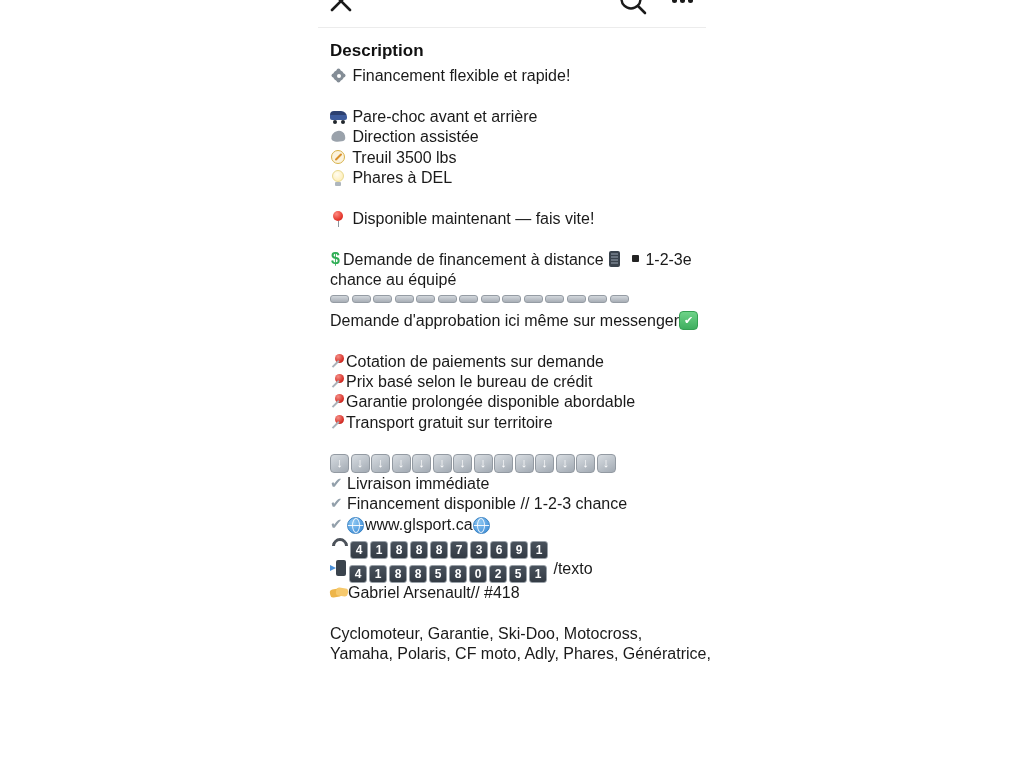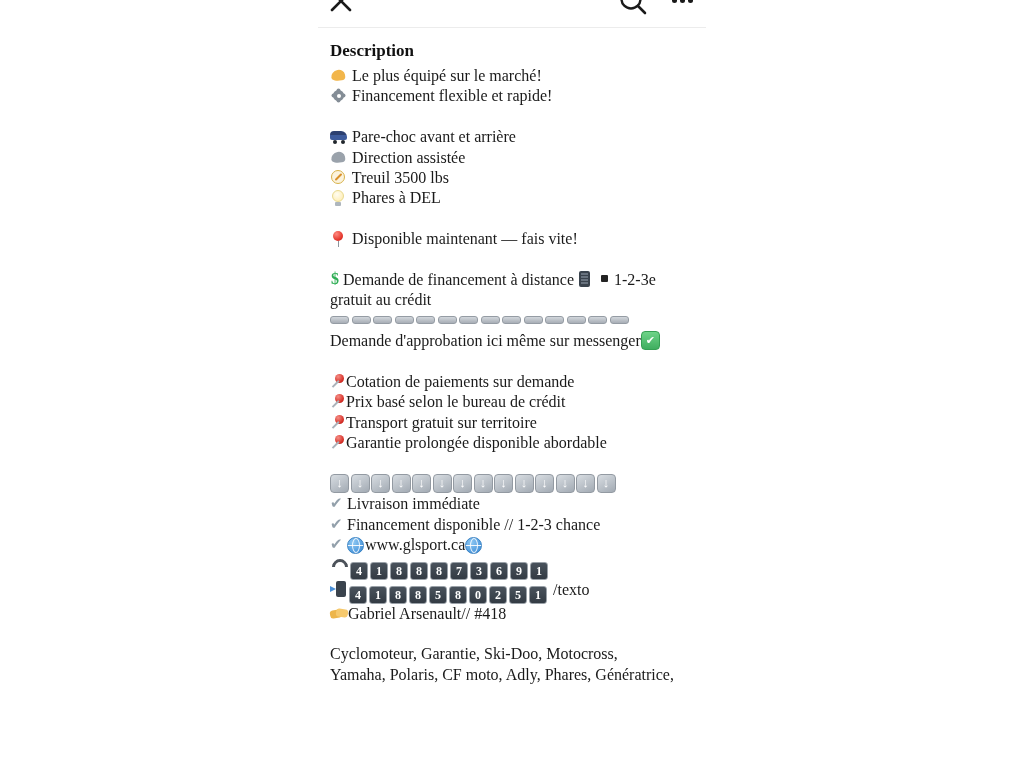--- a/index.html
+++ b/index.html
@@ -7,21 +7,21 @@
   .phone{position:relative;width:388px;margin-left:318px;color:#1a1a1a;}
   
   .topbar{position:relative;height:27px;overflow:hidden;border-bottom:1px solid #ececec;}
   .icon-btn{position:absolute;background:none;border:none;padding:0;margin:0;cursor:pointer;}
   .icon-btn svg{display:block;}
   .btn-close{left:10px;top:-12px;}
   .btn-search{left:300px;top:-14px;}
   .btn-more{left:354px;top:-2px;display:flex;gap:3px;}
   .dot{width:5px;height:5px;border-radius:50%;background:#1a1a1a;display:inline-block;}
   
-  main{padding:13px 10px 8px 12px;font-family:Liberation Serif, serif;}
+  main{padding:13px 10px 8px 12px;}
   h2{margin:0 0 5px 0;font-size:17px;line-height:20px;font-weight:700;color:#111;}
   .body{font-size:16px;line-height:20.4px;}
   .line{min-height:20.4px;white-space:pre;}
   
   .em{display:inline-block;position:relative;width:18px;height:17px;vertical-align:-3px;}
   .em-fire{width:16px;}
   .em-fire::before{content:"";position:absolute;left:2px;top:2px;width:12px;height:12px;
     background:radial-gradient(circle at 50% 70%,#ffe082 0%,#ffb300 45%,#f4511e 85%);
     border-radius:0 50% 50% 50%;transform:rotate(-135deg);}
   .em-moneybag::before{content:"";position:absolute;left:2px;top:4px;width:13px;height:12px;
@@ -114,39 +114,38 @@
     </button>
     <button class="icon-btn btn-more">
       <span class="dot"></span>
       <span class="dot"></span>
       <span class="dot"></span>
     </button>
   </div>
   <main>
     <h2>Description</h2>
     <div class="body">
-        <div class="line"><span class="em em-muscle"></span> Le plus équipé sur le marché!</div>
         <div class="line"><span class="em em-gear"></span> Financement flexible et rapide!</div>
         <div class="line"></div>
         <div class="line"><span class="em em-suv"></span> Pare-choc avant et arrière</div>
         <div class="line"><span class="em em-mecharm"></span> Direction assistée</div>
         <div class="line"><span class="em em-compass"></span> Treuil 3500 lbs</div>
         <div class="line"><span class="em em-bulb"></span> Phares à DEL</div>
         <div class="line"></div>
         <div class="line"><span class="em em-roundpin"></span> Disponible maintenant — fais vite!</div>
         <div class="line"></div>
         <div class="line"><span class="em em-dollar"></span>Demande de financement à distance <span class="em em-mobile"></span>  <span class="em em-smallsquare"></span> 1-2-3e</div>
-        <div class="line">gratuit au crédit</div>
+        <div class="line">chance au équipé</div>
         <div class="line"><span class="em em-minus"></span><span class="em em-minus"></span><span class="em em-minus"></span><span class="em em-minus"></span><span class="em em-minus"></span><span class="em em-minus"></span><span class="em em-minus"></span><span class="em em-minus"></span><span class="em em-minus"></span><span class="em em-minus"></span><span class="em em-minus"></span><span class="em em-minus"></span><span class="em em-minus"></span><span class="em em-minus"></span></div>
         <div class="line">Demande d'approbation ici même sur messenger<span class="em em-checkgreen"></span></div>
         <div class="line"></div>
         <div class="line"><span class="em em-pushpin"></span>Cotation de paiements sur demande</div>
         <div class="line"><span class="em em-pushpin"></span>Prix basé selon le bureau de crédit</div>
+        <div class="line"><span class="em em-pushpin"></span>Garantie prolongée disponible abordable</div>
         <div class="line"><span class="em em-pushpin"></span>Transport gratuit sur territoire</div>
-        <div class="line"><span class="em em-pushpin"></span>Garantie prolongée disponible abordable</div>
         <div class="line"></div>
         <div class="line"><span class="em em-arrowdown"></span><span class="em em-arrowdown"></span><span class="em em-arrowdown"></span><span class="em em-arrowdown"></span><span class="em em-arrowdown"></span><span class="em em-arrowdown"></span><span class="em em-arrowdown"></span><span class="em em-arrowdown"></span><span class="em em-arrowdown"></span><span class="em em-arrowdown"></span><span class="em em-arrowdown"></span><span class="em em-arrowdown"></span><span class="em em-arrowdown"></span><span class="em em-arrowdown"></span></div>
         <div class="line"><span class="em em-check"></span>Livraison immédiate</div>
         <div class="line"><span class="em em-check"></span>Financement disponible // 1-2-3 chance</div>
         <div class="line"><span class="em em-check"></span><span class="em em-globe"></span>www.glsport.ca<span class="em em-globe"></span></div>
         <div class="line"><span class="em em-receiver"></span><span class="em em-keycap">4</span><span class="em em-keycap">1</span><span class="em em-keycap">8</span><span class="em em-keycap">8</span><span class="em em-keycap">8</span><span class="em em-keycap">7</span><span class="em em-keycap">3</span><span class="em em-keycap">6</span><span class="em em-keycap">9</span><span class="em em-keycap">1</span></div>
         <div class="line"><span class="em em-phonearrow"></span><span class="em em-keycap">4</span><span class="em em-keycap">1</span><span class="em em-keycap">8</span><span class="em em-keycap">8</span><span class="em em-keycap">5</span><span class="em em-keycap">8</span><span class="em em-keycap">0</span><span class="em em-keycap">2</span><span class="em em-keycap">5</span><span class="em em-keycap">1</span> /texto</div>
         <div class="line"><span class="em em-handshake"></span>Gabriel Arsenault// #418</div>
         <div class="line"></div>
         <div class="line">Cyclomoteur, Garantie, Ski-Doo, Motocross,</div>

